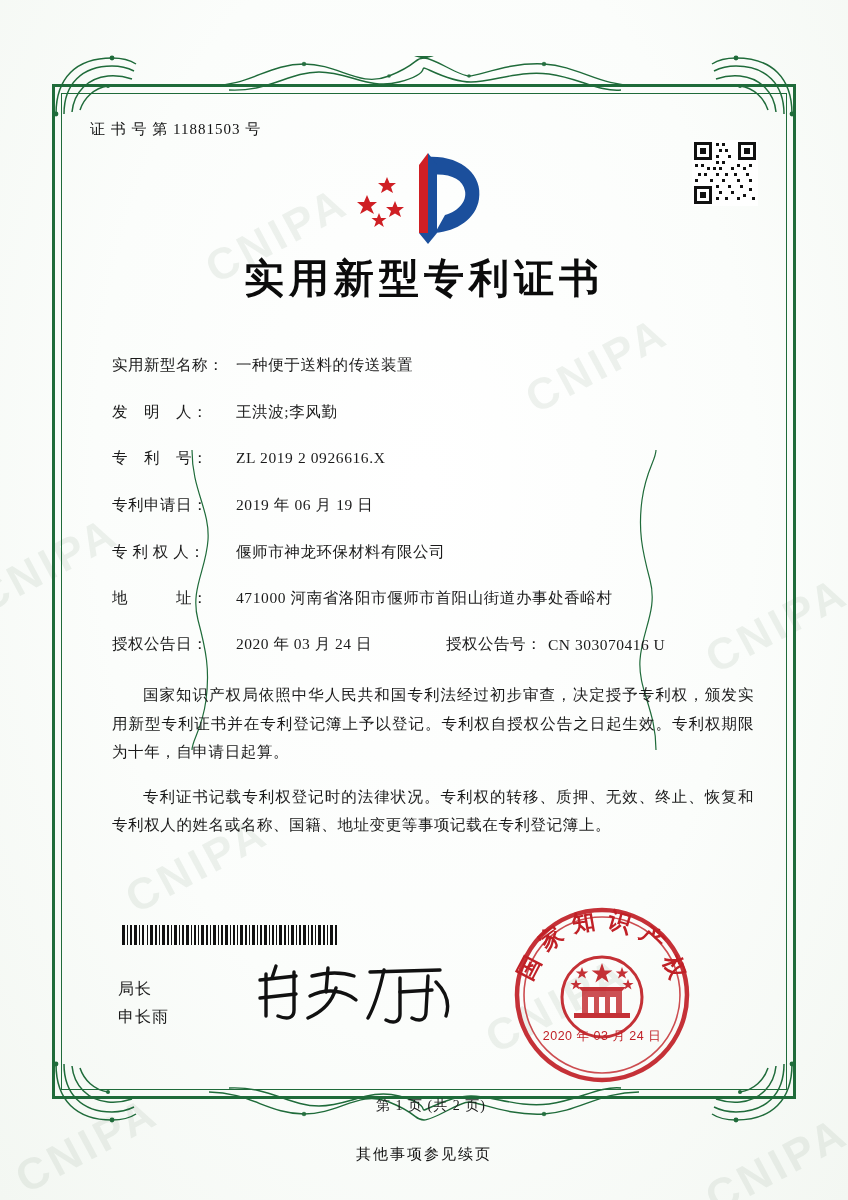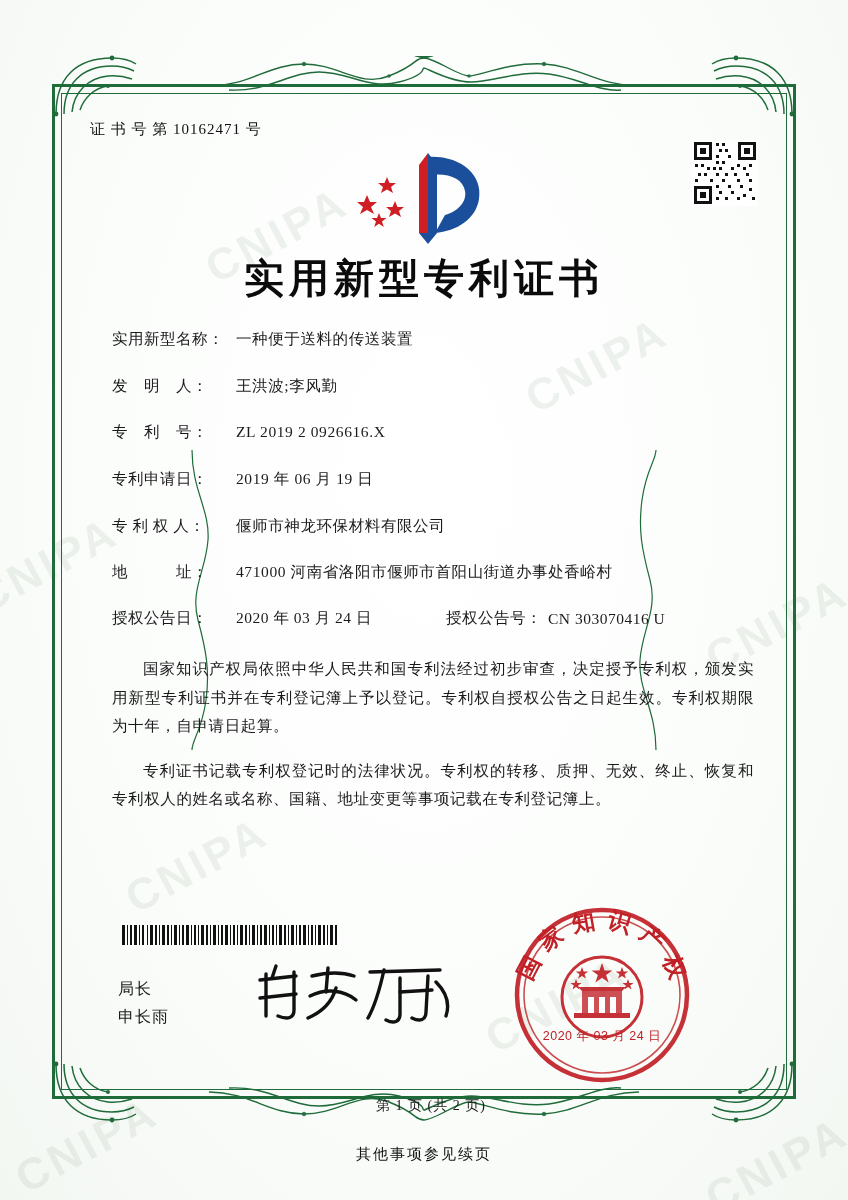--- a/index.html
+++ b/index.html
@@ -135,21 +135,21 @@
     text-align: center;
     font-size: 40px;
     font-weight: 700;
     letter-spacing: 5px;
     margin-top: 6px;
     font-family: "DejaVu Sans", "Liberation Sans", sans-serif;
     color: #0b0b0b;
   }
 
   .fields {
-    margin-top: 22px;
+    margin-top: 48px;
     padding-left: 22px;
   }
   .field {
     display: flex;
     align-items: baseline;
     font-size: 15.5px;
     line-height: 1.4;
     margin-bottom: 25px;
     letter-spacing: 0.5px;
   }
@@ -361,21 +361,21 @@
       <g fill="#1f6b3a">
         <circle cx="62" cy="8" r="2.4"></circle>
           <circle cx="6" cy="64" r="2.4"></circle>
           <circle cx="58" cy="36" r="2"></circle>
       </g>
     </svg>
   </div>
 
   <div class="content">
 
-    <div class="cert-no">证 书 号 第 10162471 号</div>
+    <div class="cert-no">证 书 号 第 11881503 号</div>
 
     <div class="qr">
       <svg viewBox="0 0 66 66" width="66" height="66">
         <rect width="66" height="66" fill="#ffffff"></rect>
         <g fill="#111">
           <rect x="2" y="2" width="18" height="18"></rect>
           <rect x="46" y="2" width="18" height="18"></rect>
           <rect x="2" y="46" width="18" height="18"></rect>
         </g>
         <g fill="#ffffff">

